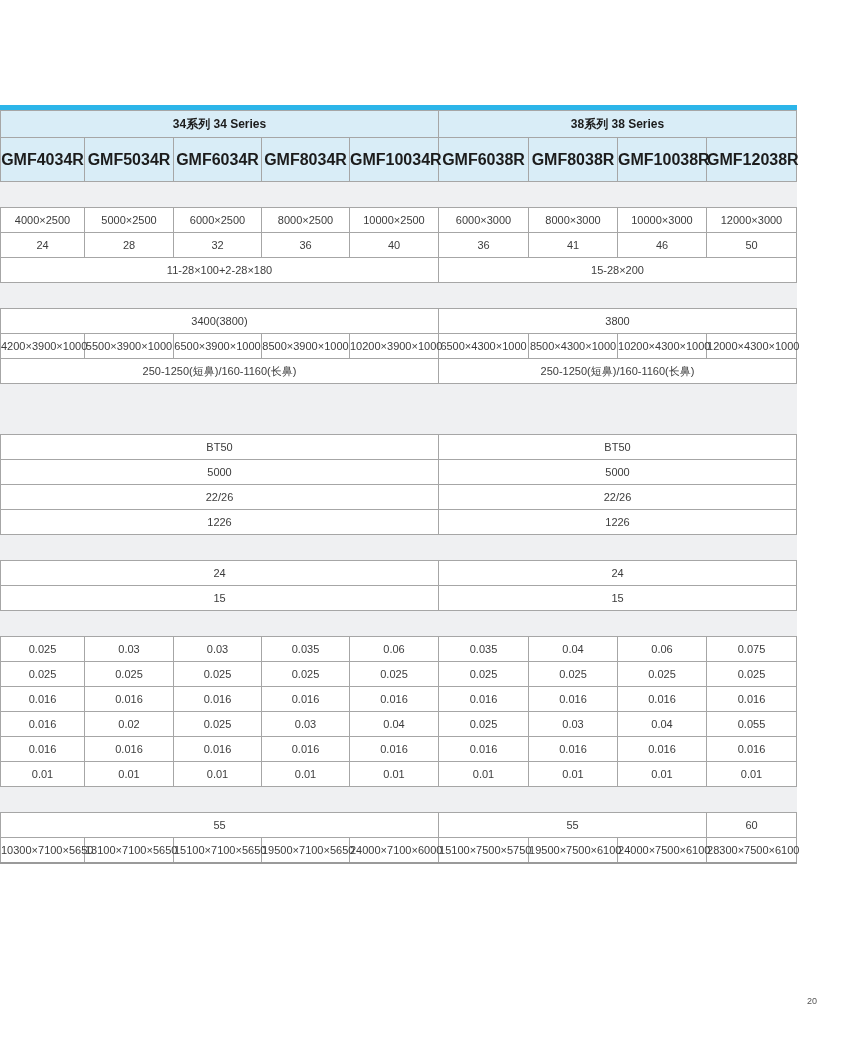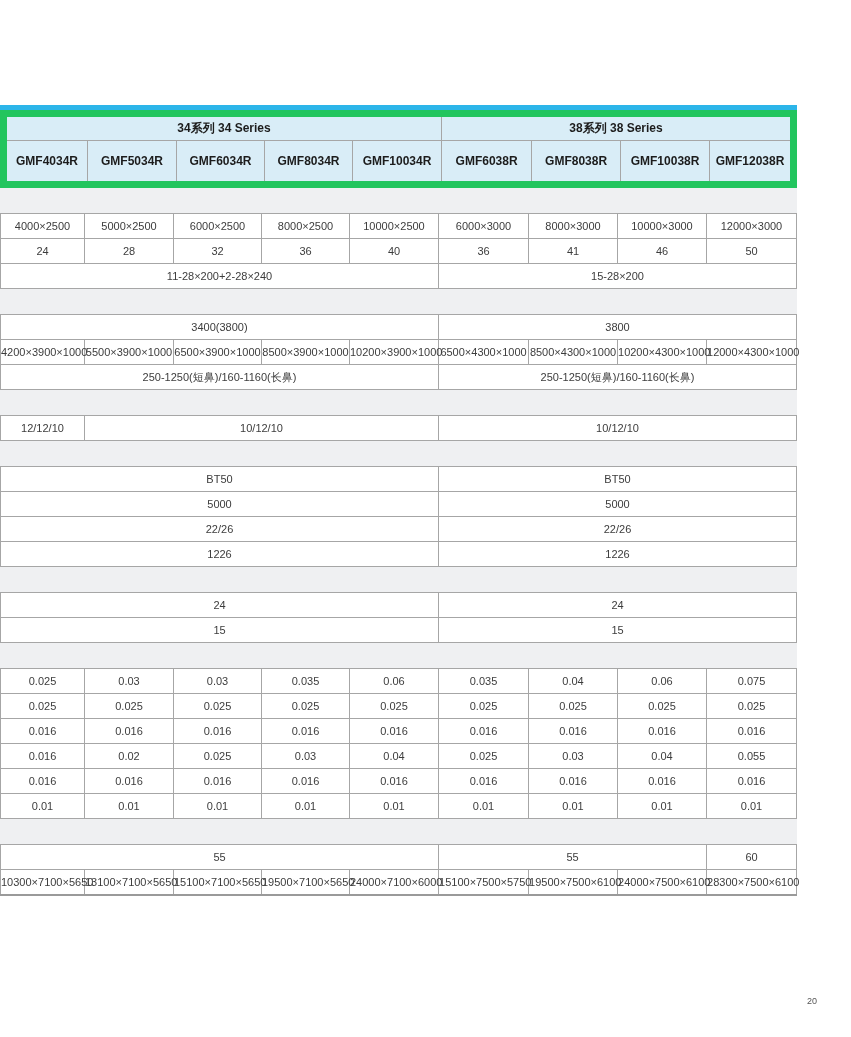--- a/index.html
+++ b/index.html
@@ -10,26 +10,26 @@
   .content { position:absolute; left:0; top:105px; width:797px; }
   .accent-bar { height:5px; background:#2CB5E9; }
   .band { height:25px; background:#EFF0F2; }
   table { border-collapse:collapse; table-layout:fixed; width:797px; border:1px solid #000000; }
   td, th {
     border:1px solid #a6a6a6; text-align:center; vertical-align:middle;
     font-size:11px; color:#3c3c3c; padding:0; white-space:nowrap; overflow:visible;
     font-weight:normal;
   }
   tr.data-row { height:25px; }
-  table.hdr { border:7px solid #22c55e; }
+  table.hdr { border:1px solid #22c55e; }
   table.hdr th { background:#D9EDF7; color:#1c1c1c; font-weight:bold; }
   tr.series-row { height:27px; }
   tr.series-row th { font-size:12px; }
   tr.model-row { height:44px; }
-  tr.model-row th { font-size:12px; }
+  tr.model-row th { font-size:16px; }
   table.last { border-bottom:2px solid #9a9a9a; }
   .page-number {
     position:absolute; left:800px; top:996px; width:24px;
     font-size:9px; color:#555; text-align:center;
   }
 </style>
 </head>
 <body>
 
 <div class="content">
@@ -95,21 +95,21 @@
             <td>28</td>
             <td>32</td>
             <td>36</td>
             <td>40</td>
             <td>36</td>
             <td>41</td>
             <td>46</td>
             <td>50</td>
           </tr>
           <tr class="data-row">
-            <td colspan="5">11-28×200+2-28×240</td>
+            <td colspan="5">11-28×100+2-28×180</td>
             <td colspan="4">15-28×200</td>
           </tr>
         </tbody>
       </table>
       <div class="band"></div>
       <table>
         <colgroup>
           <col style="width: 84px;">
           <col style="width: 89px;">
           <col style="width: 88px;">
@@ -136,40 +136,20 @@
             <td>10200×4300×1000</td>
             <td>12000×4300×1000</td>
           </tr>
           <tr class="data-row">
             <td colspan="5">250-1250(短鼻)/160-1160(长鼻)</td>
             <td colspan="4">250-1250(短鼻)/160-1160(长鼻)</td>
           </tr>
         </tbody>
       </table>
       <div class="band"></div>
-      <table>
-        <colgroup>
-          <col style="width: 84px;">
-          <col style="width: 89px;">
-          <col style="width: 88px;">
-          <col style="width: 88px;">
-          <col style="width: 89px;">
-          <col style="width: 90px;">
-          <col style="width: 89px;">
-          <col style="width: 89px;">
-          <col>
-        </colgroup>
-        <tbody>
-          <tr class="data-row">
-            <td>12/12/10</td>
-            <td colspan="4">10/12/10</td>
-            <td colspan="4">10/12/10</td>
-          </tr>
-        </tbody>
-      </table>
       <div class="band"></div>
       <table>
         <colgroup>
           <col style="width: 84px;">
           <col style="width: 89px;">
           <col style="width: 88px;">
           <col style="width: 88px;">
           <col style="width: 89px;">
           <col style="width: 90px;">
           <col style="width: 89px;">

